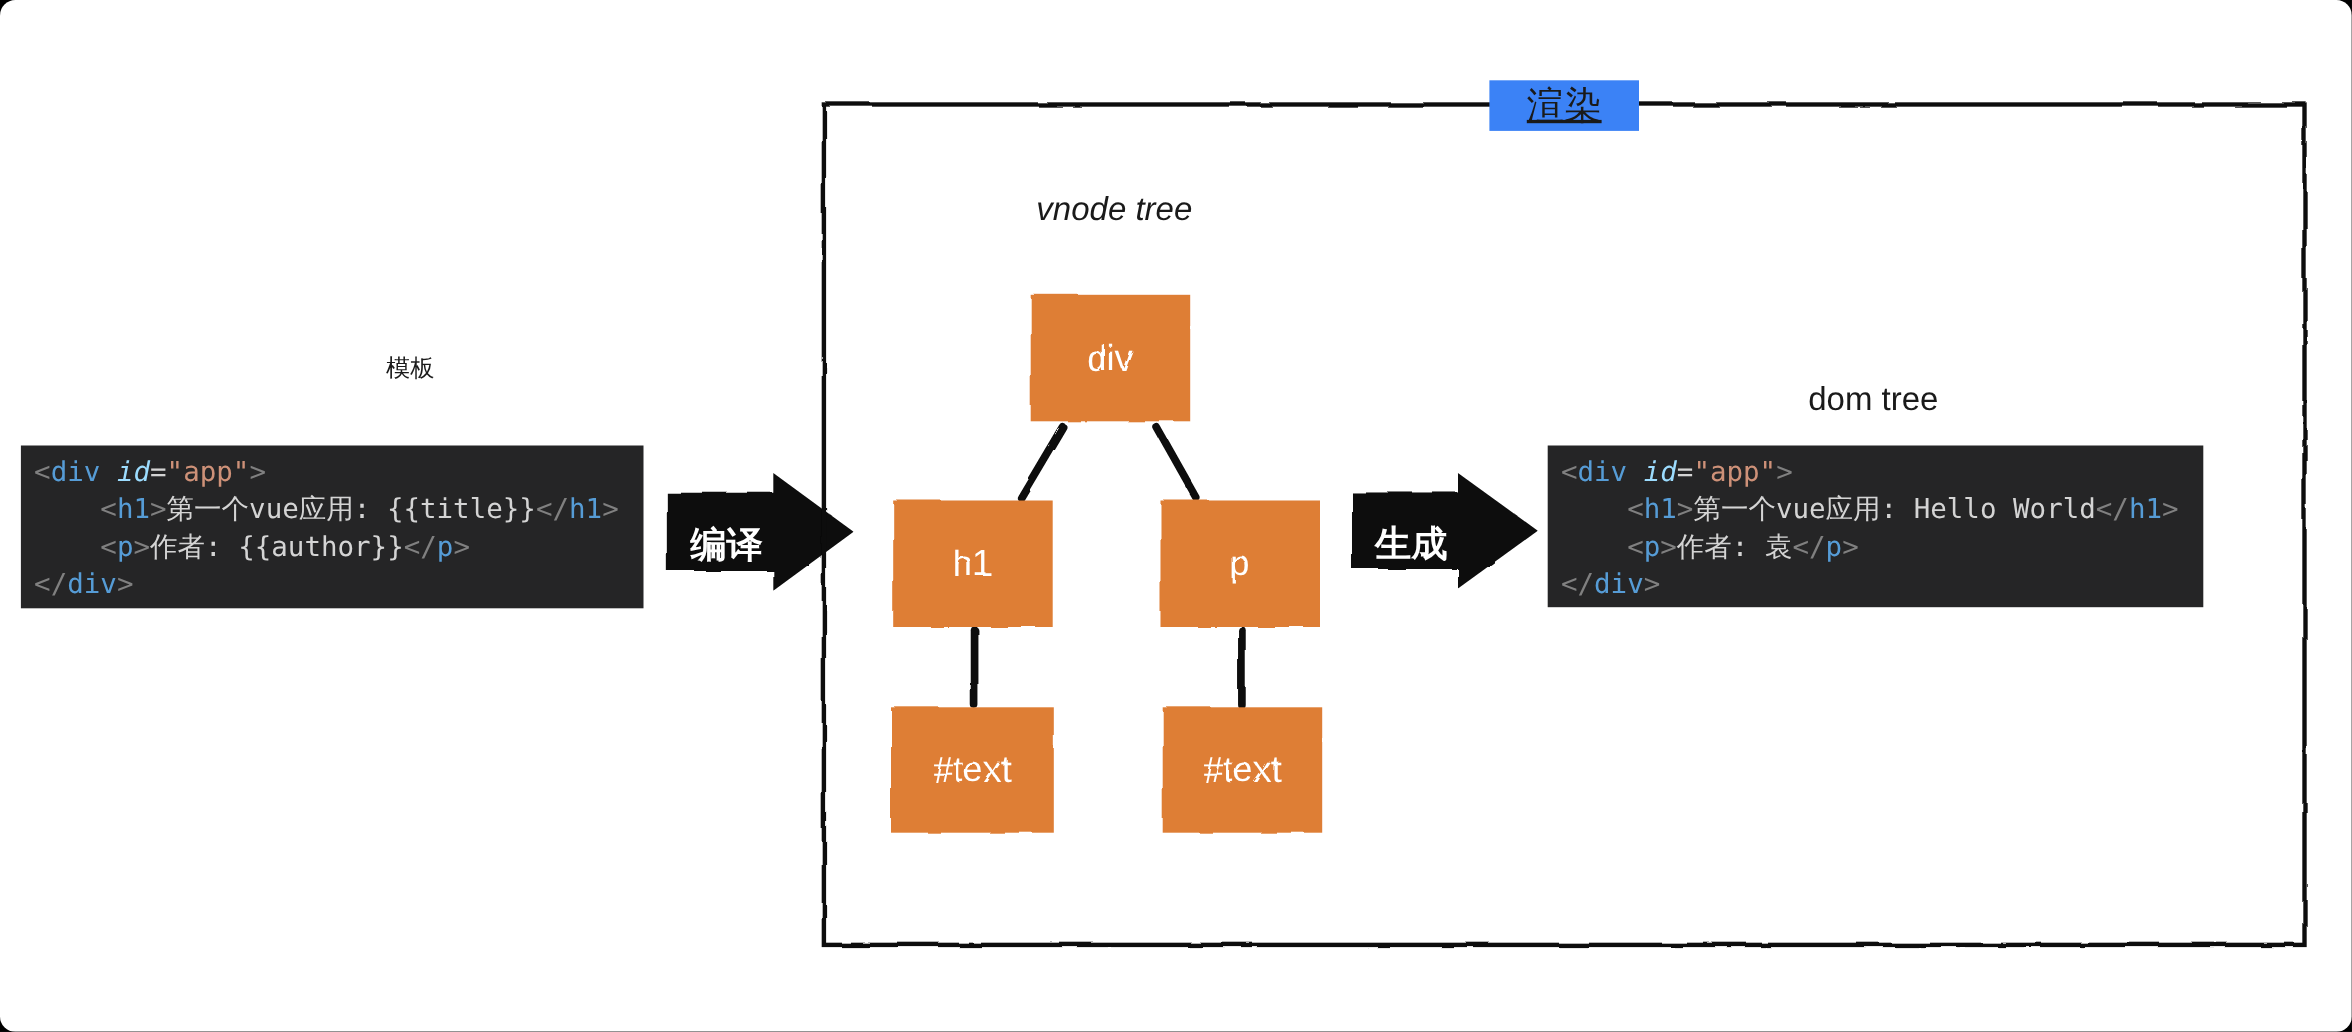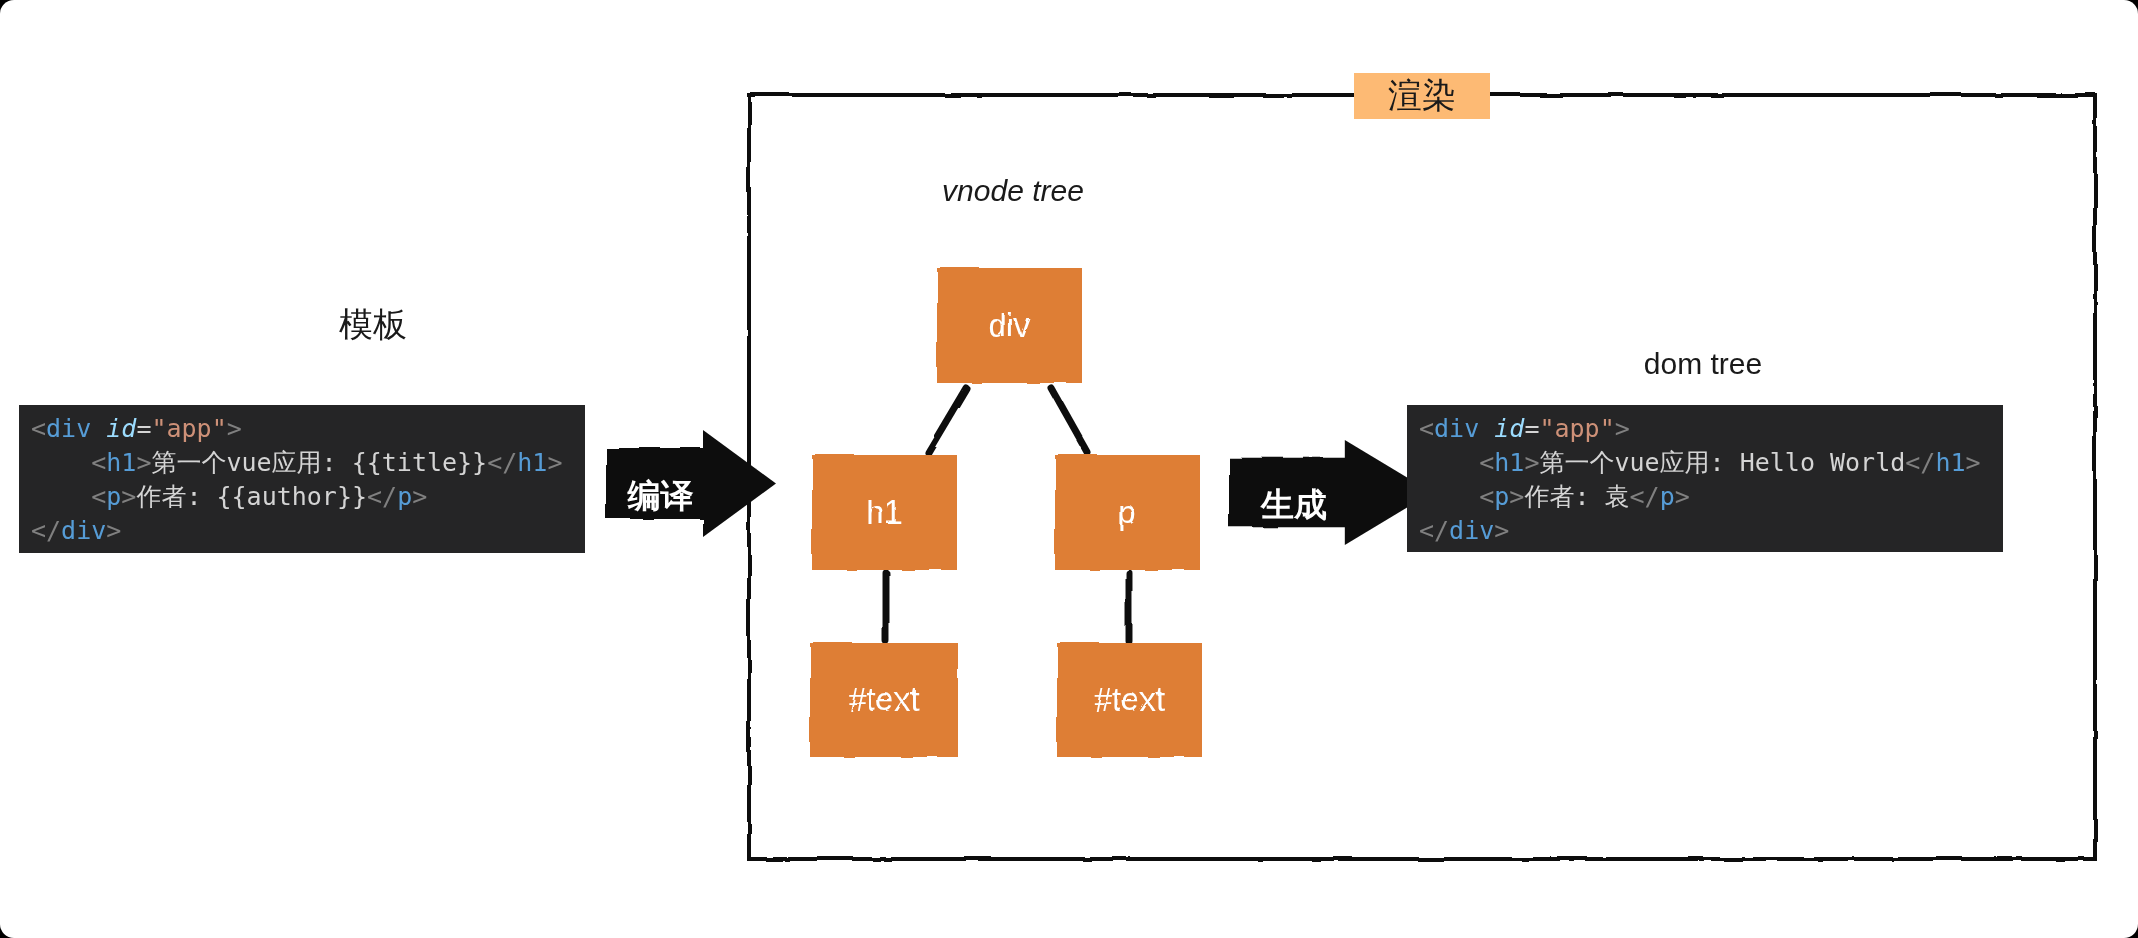--- a/index.html
+++ b/index.html
@@ -1,30 +1,30 @@
 <!DOCTYPE html>
 <html style="--node-fill: #DE7E35; --node-text: #ffffff; --code-bg: #252526; --code-plain: #D4D4D4; --code-punct: #808080; --code-tag: #569CD6; --code-attr: #9CDCFE; --code-string: #CE9178; --arrow-fill: #0d0d0d; --border: #111111;"><head>
 <meta charset="utf-8">
 <style>
   html,body{margin:0;padding:0;background:#000;}
   body{font-family:"Liberation Sans",sans-serif;}
   .screen{position:relative;width:2138px;height:938px;background:#fff;border-radius:14px;overflow:hidden;}
 
   
   .diagram-label{position:absolute;color:#1a1a1a;white-space:nowrap;transform:translateX(-50%);}
-  .template-label{left:373px;top:302px;font-size:34px;}
+  .template-label{left:373px;top:320px;font-size:22px;}
   .vnode-label{left:1013px;top:174px;font-size:30px;font-style:italic;}
   .dom-label{left:1703px;top:347px;font-size:30px;}
 
   
   .render-box{position:absolute;left:747px;top:93px;width:1350px;height:768px;
     border:4px solid var(--border);box-sizing:border-box;background:transparent;
     filter:url(#roughen);}
   .render-title{position:absolute;left:1422px;top:96px;transform:translate(-50%,-50%);
-    background:#fdba74;padding:0 34px;font-size:34px;color:#1a1a1a;white-space:nowrap;}
+    background:#3b82f6;padding:0 34px;font-size:34px;color:#1a1a1a;white-space:nowrap;text-decoration:underline;}
 
   
   .code-block{position:absolute;margin:0;background:var(--code-bg);box-sizing:border-box;
     font-family:"DejaVu Sans Mono",monospace;font-size:25px;line-height:34px;
     padding:7px 12px;white-space:pre;}
   .template-code{left:19px;top:405px;width:566px;height:148px;}
   .dom-code{left:1407px;top:405px;width:596px;height:147px;}
   .code-line{white-space:pre;}
   .tok-plain{color:var(--code-plain);}
   .tok-punct{color:var(--code-punct);}
@@ -32,21 +32,21 @@
   .tok-attr{color:var(--code-attr);font-style:italic;}
   .tok-string{color:var(--code-string);}
 
   
   .arrow{position:absolute;}
   .arrow svg{position:absolute;inset:0;width:100%;height:100%;display:block;
     fill:var(--arrow-fill);filter:url(#roughen);}
   .arrow-label{position:absolute;left:4%;top:50%;transform:translateY(-50%);
     width:56%;text-align:center;color:#fff;font-size:33px;font-weight:bold;margin-top:12px;}
   .arrow-compile{left:606px;top:430px;width:170px;height:107px;}
-  .arrow-generate{left:1229px;top:440px;width:169px;height:105px;padding-left:34px;}
+  .arrow-generate{left:1229px;top:430px;width:169px;height:105px;}
 
   
   .tree-node{position:absolute;background:var(--node-fill);color:var(--node-text);
     display:flex;align-items:center;justify-content:center;font-size:33px;
     filter:url(#roughen);}
   .node-div{left:937px;top:268px;width:145px;height:115px;}
   .node-h1{left:812px;top:455px;width:145px;height:115px;}
   .node-p{left:1055px;top:455px;width:145px;height:115px;}
   .node-text1{left:810px;top:643px;width:148px;height:114px;}
   .node-text2{left:1057px;top:643px;width:145px;height:114px;}

